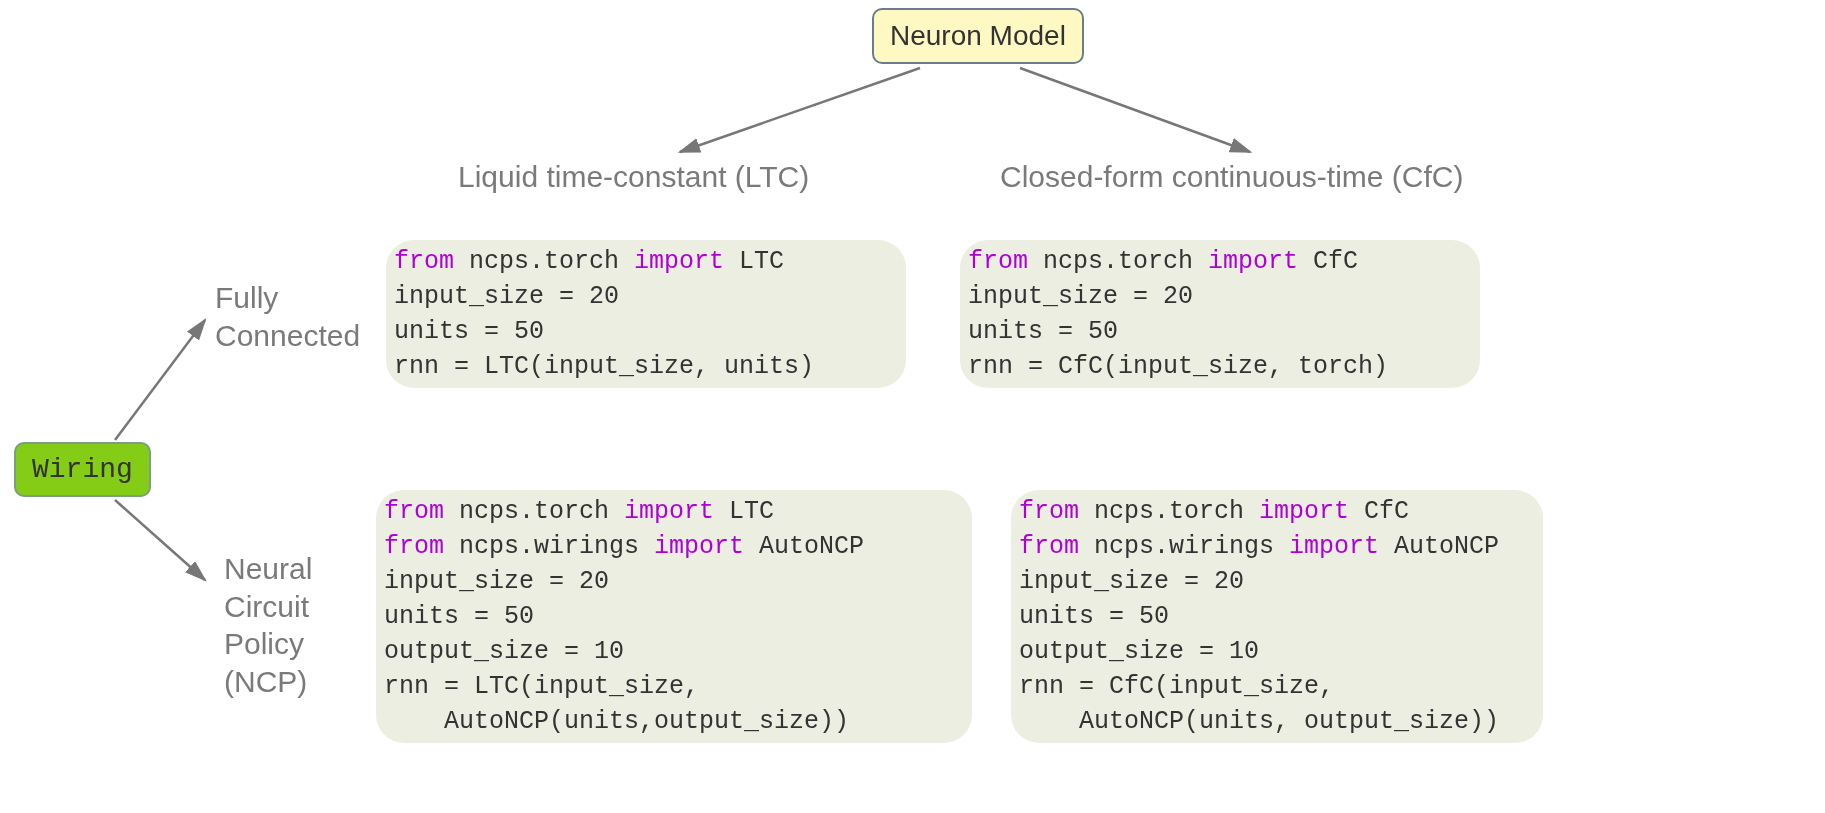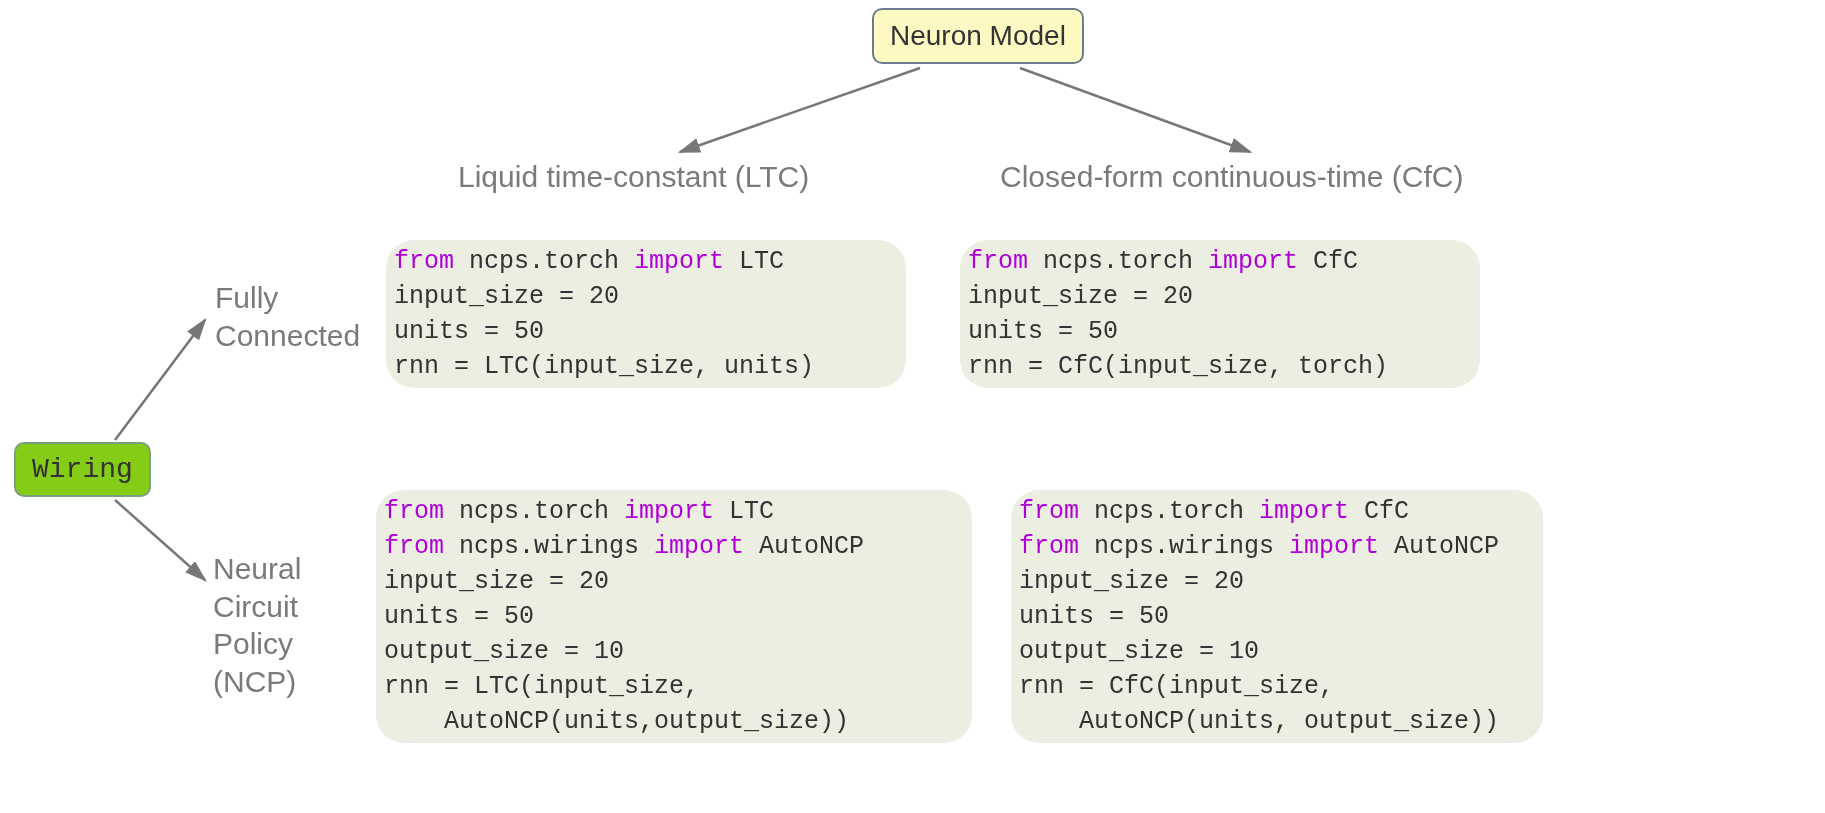--- a/index.html
+++ b/index.html
@@ -75,21 +75,21 @@
 
 <div class="node node-green" style="left:14px; top:442px;">
   <span>Wiring</span>
 </div>
 
 <div class="col-header" style="left:458px; top:160px; width:450px;">Liquid time-constant (LTC)</div>
 <div class="col-header" style="left:1000px; top:160px; width:560px;">Closed-form continuous-time (CfC)</div>
 
 <div class="row-header" style="left:215px; top:279px; white-space:pre;">Fully
 Connected</div>
-<div class="row-header" style="left:213px; top:550px; white-space:pre;">Neural
+<div class="row-header" style="left:224px; top:550px; white-space:pre;">Neural
 Circuit
 Policy
 (NCP)</div>
 
 <div class="codeblock" style="left:386px; top:240px; width:520px;"><span class="kw-from">from</span><span> ncps.torch </span><span class="kw-import">import</span><span> LTC</span>
 <span>input_size = 20</span>
 <span>units = 50</span>
 <span>rnn = LTC(input_size, units)</span></div>
 
 <div class="codeblock" style="left:960px; top:240px; width:520px;"><span class="kw-from">from</span><span> ncps.torch </span><span class="kw-import">import</span><span> CfC</span>

